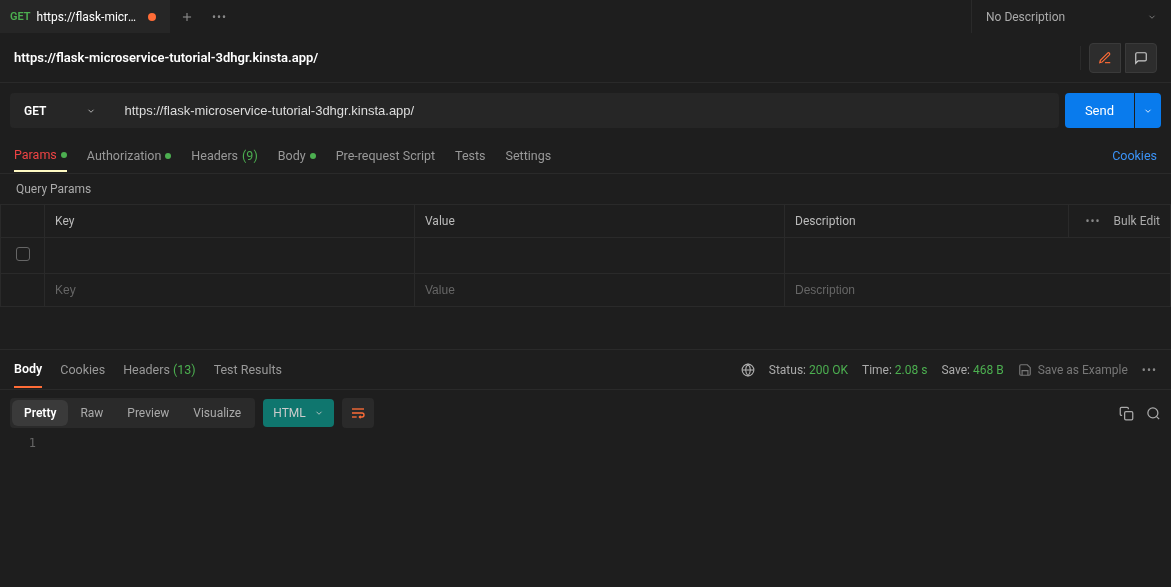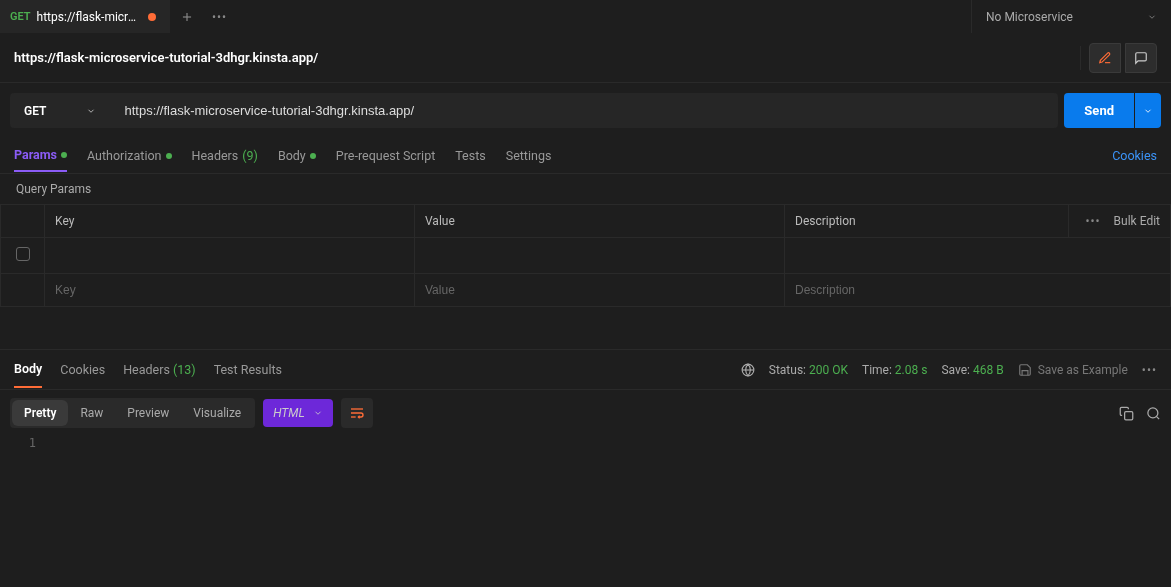--- a/index.html
+++ b/index.html
@@ -92,21 +92,21 @@
   color: #ddd;
   padding: 10px 14px;
   font-size: 13px;
   outline: none;
 }
 .send-btn {
   background: #097BED;
   color: #fff;
   border-radius: 4px 0 0 4px;
   padding: 0 20px;
-  font-weight: 700;
+  font-weight: 400;
   font-size: 13px;
   cursor: pointer;
   display: flex;
   align-items: center;
 }
 .send-caret {
   background: #097BED;
   color: #fff;
   border-radius: 0 4px 4px 0;
   padding: 10px 8px;
@@ -126,21 +126,21 @@
 }
 .req-tab {
   color: #999;
   cursor: pointer;
   padding: 8px 0;
   font-size: 12.5px;
   display: flex;
   align-items: center;
   gap: 4px;
 }
-.req-tab.active { color: #8b5cf6; border-bottom: 2px solid #8b5cf6; font-weight: 700;}
+.req-tab.active { color: #ef4444; border-bottom: 2px solid #fef9c3; font-weight: 400;}
 .green-dot { width: 6px; height: 6px; border-radius: 50%; background: #4caf50; display: inline-block; }
 .count { color: #4caf50; }
 .cookies-link { margin-left: auto; color: #3b93f7; cursor: pointer; font-size: 12.5px; }
 
 .query-params-label { padding: 8px 16px; color: #aaa; font-size: 12px; }
 
 .params-table { width: 100%; border-collapse: collapse; }
 .params-table th, .params-table td {
   border: 1px solid #2a2a2a;
   padding: 9px 10px;
@@ -194,30 +194,29 @@
 }
 .view-tab {
   padding: 6px 12px;
   color: #aaa;
   cursor: pointer;
   border-radius: 6px;
   font-size: 12px;
 }
 .view-tab.active { background: #3a3a3a; color: #fff; font-weight: 600;}
 .lang-select {
-  background: #6d28d9;
+  background: #0f766e;
   padding: 7px 10px;
   border-radius: 4px;
   display: flex;
   align-items: center;
   gap: 8px;
   color: #ccc;
   cursor: pointer;
   font-size: 12px;
-  font-style: italic;
 }
 .wrap-btn {
   background: #2a2a2a;
   padding: 7px 8px;
   border-radius: 4px;
   cursor: pointer;
 }
 .wrap-btn svg path { stroke: #ff6c37; }
 .right-tools { margin-left: auto; display: flex; gap: 12px; align-items: center; }
 .tool-icon { color: #aaa; cursor: pointer; display: flex; }
@@ -246,21 +245,21 @@
   <div class="tab-plus">
     <svg width="14" height="14" viewBox="0 0 24 24" fill="none" stroke="#888" stroke-width="2">
         <line x1="12" y1="5" x2="12" y2="19"></line>
         <line x1="5" y1="12" x2="19" y2="12"></line>
       </svg>
   </div>
   <div class="tab-menu">
     <span class="dots">•••</span>
   </div>
   <div class="env-selector">
-    <span>No Microservice</span>
+    <span>No Description</span>
     <svg class="caret-down" width="10" height="10" viewBox="0 0 24 24" fill="none" stroke="#888" stroke-width="2">
         <polyline points="6 9 12 15 18 9"></polyline>
       </svg>
   </div>
 </div>
 
 <div class="request-title-bar">
   <div class="request-title">https://flask-microservice-tutorial-3dhgr.kinsta.app/</div>
   <span class="sep"></span>
   <div class="btn-group">

